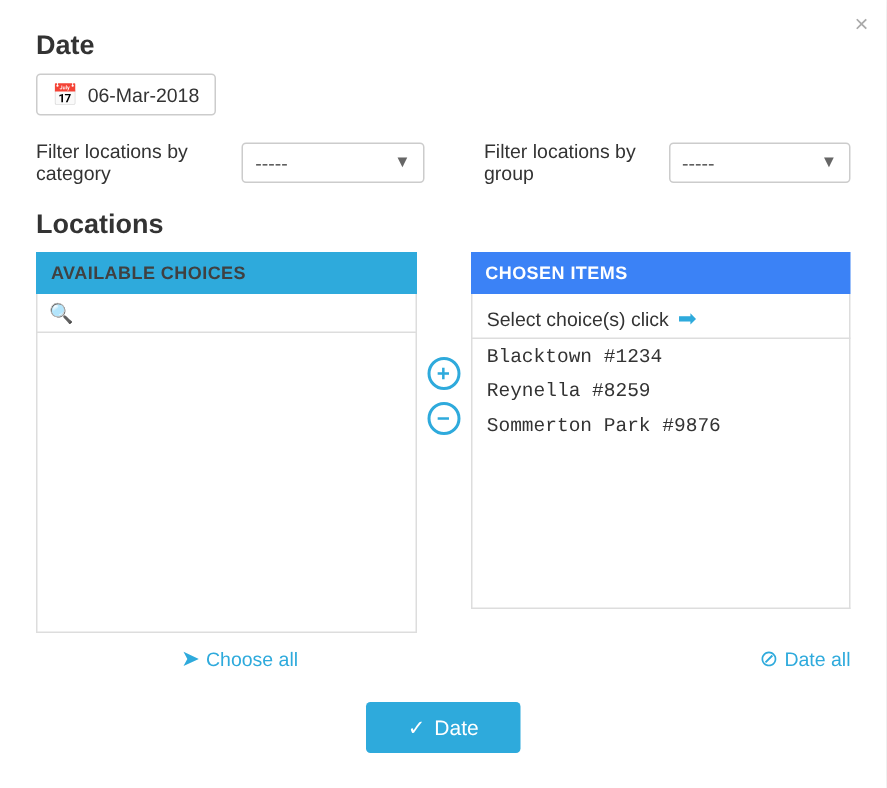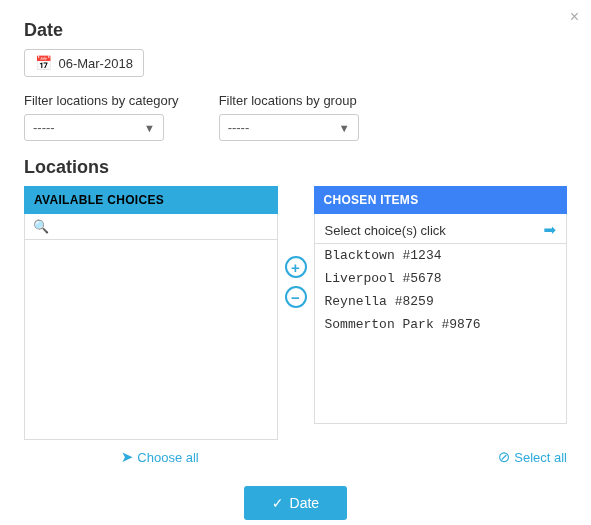--- a/index.html
+++ b/index.html
@@ -53,22 +53,23 @@
       color: #555;
       font-size: 14px;
     }
     .filter-row {
       display: flex;
       gap: 40px;
       margin-bottom: 16px;
     }
     .filter-group {
       display: flex;
-      flex-direction: column;
-      gap: 6px;
+      flex-direction: row;
+      gap: 6px;
+      align-items: center;
     }
     .filter-label {
       font-size: 13px;
       color: #333;
     }
     .filter-select {
       display: flex;
       align-items: center;
       border: 1px solid #ccc;
       border-radius: 3px;
@@ -83,21 +84,21 @@
       color: #666;
       font-size: 11px;
     }
     .locations-section {
       margin-top: 4px;
     }
     .panel-header {
       padding: 7px 10px;
       font-size: 12px;
       font-weight: bold;
-      color: #000000;
+      color: #404040;
       letter-spacing: 0.3px;
     }
     .panel-header.available {
       background: #2eaadc;
     }
     .panel-header.chosen {
       background: #3b82f6;
       color: #fff;
     }
     .search-box {
@@ -131,21 +132,20 @@
     }
     .chosen-header-area {
       padding: 7px 10px 4px 10px;
       font-size: 13px;
       color: #333;
       display: flex;
       align-items: center;
       gap: 6px;
       border: 1px solid #ddd;
       border-top: none;
-      justify-content: space-between;
     }
     .chosen-header-area .arrow-icon {
       color: #2eaadc;
       font-size: 15px;
     }
     .chosen-list-box {
       border: 1px solid #ddd;
       border-top: none;
       height: 180px;
       overflow-y: auto;
@@ -286,39 +286,38 @@
 
       <div class="right-panel">
         <div class="panel-header chosen">CHOSEN ITEMS</div>
         <div class="chosen-header-area">
           <span>Select choice(s) click</span>
           <span class="arrow-icon">➡</span>
         </div>
         <div class="chosen-list-box">
           <div id="chosen-items-container">
               <div class="chosen-item">Blacktown #1234</div>
-              <div class="chosen-item">Liverpool #5678</div>
               <div class="chosen-item">Reynella #8259</div>
               <div class="chosen-item">Sommerton Park #9876</div>
             </div>
         </div>
       </div>
     </div>
 
     <div class="bottom-actions">
       <div class="bottom-actions-left">
         <div class="action-left">
           <span class="icon">➤</span>
           <span>Choose all</span>
         </div>
       </div>
       <div class="bottom-actions-right">
         <div class="action-right">
           <span class="icon">⊘</span>
-          <span>Select all</span>
+          <span>Date all</span>
         </div>
       </div>
     </div>
   </div>
 
   <div class="done-row">
     <button class="done-btn">
       <span class="check">✓</span>
       <span>Date</span>
     </button>

